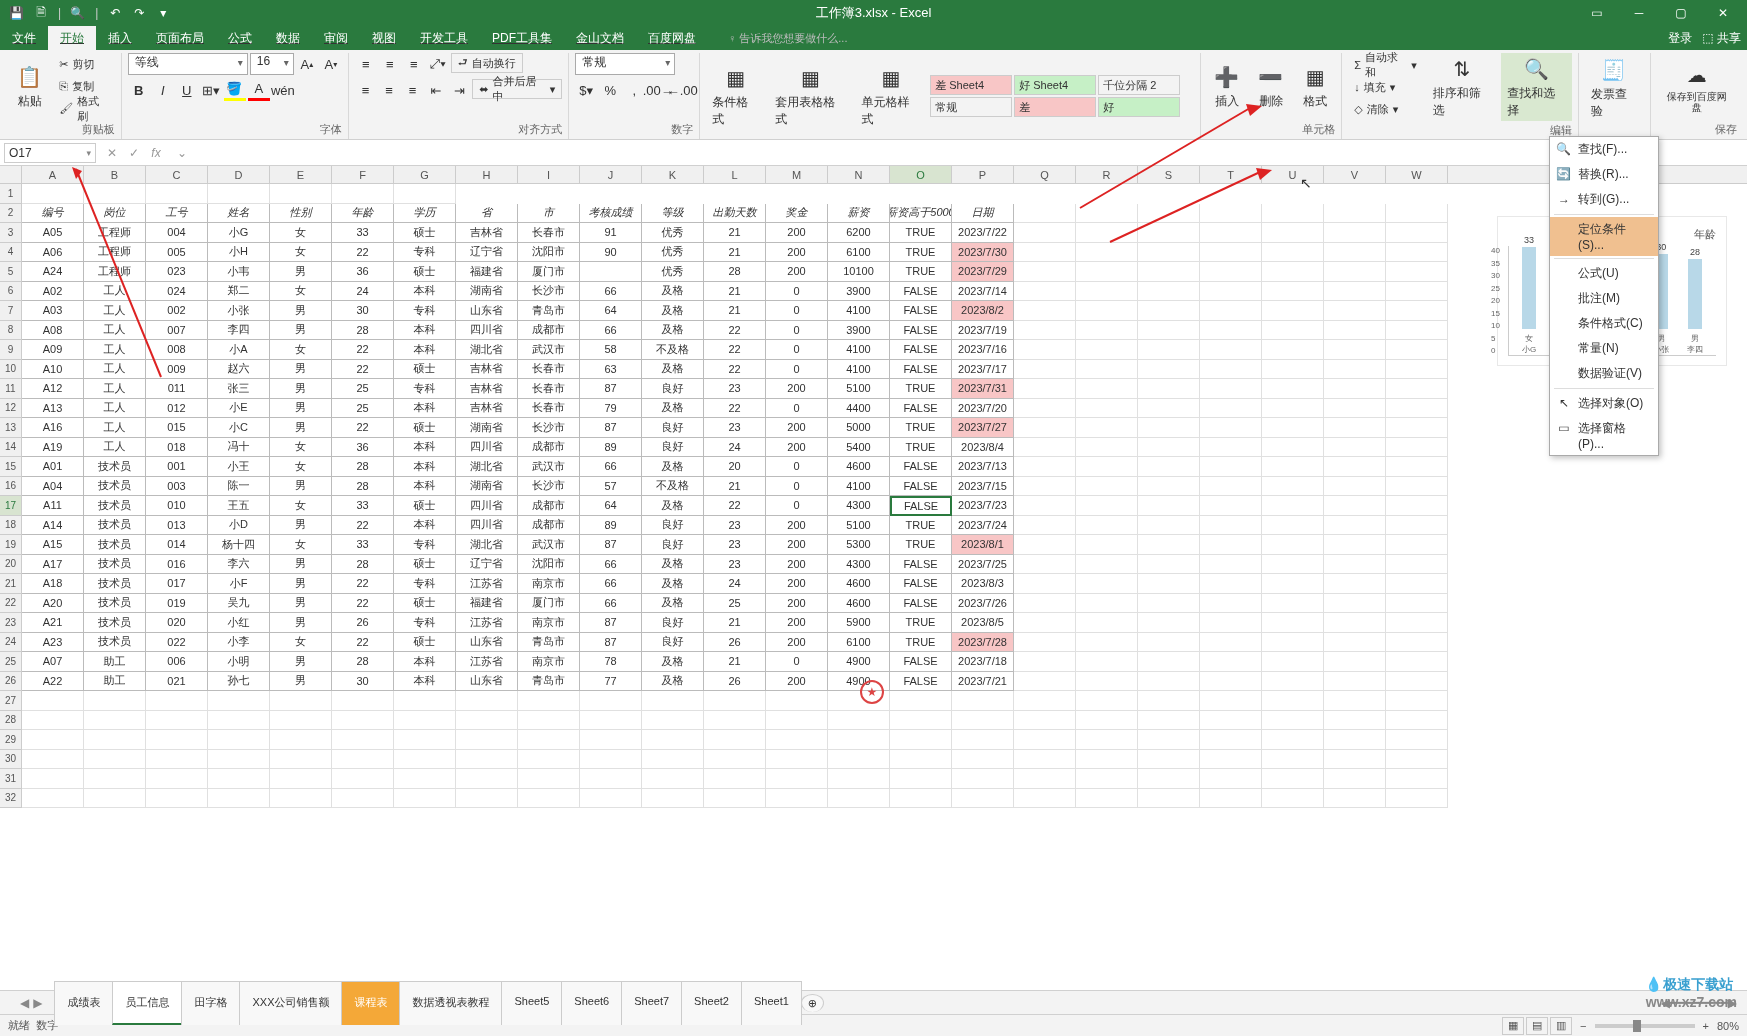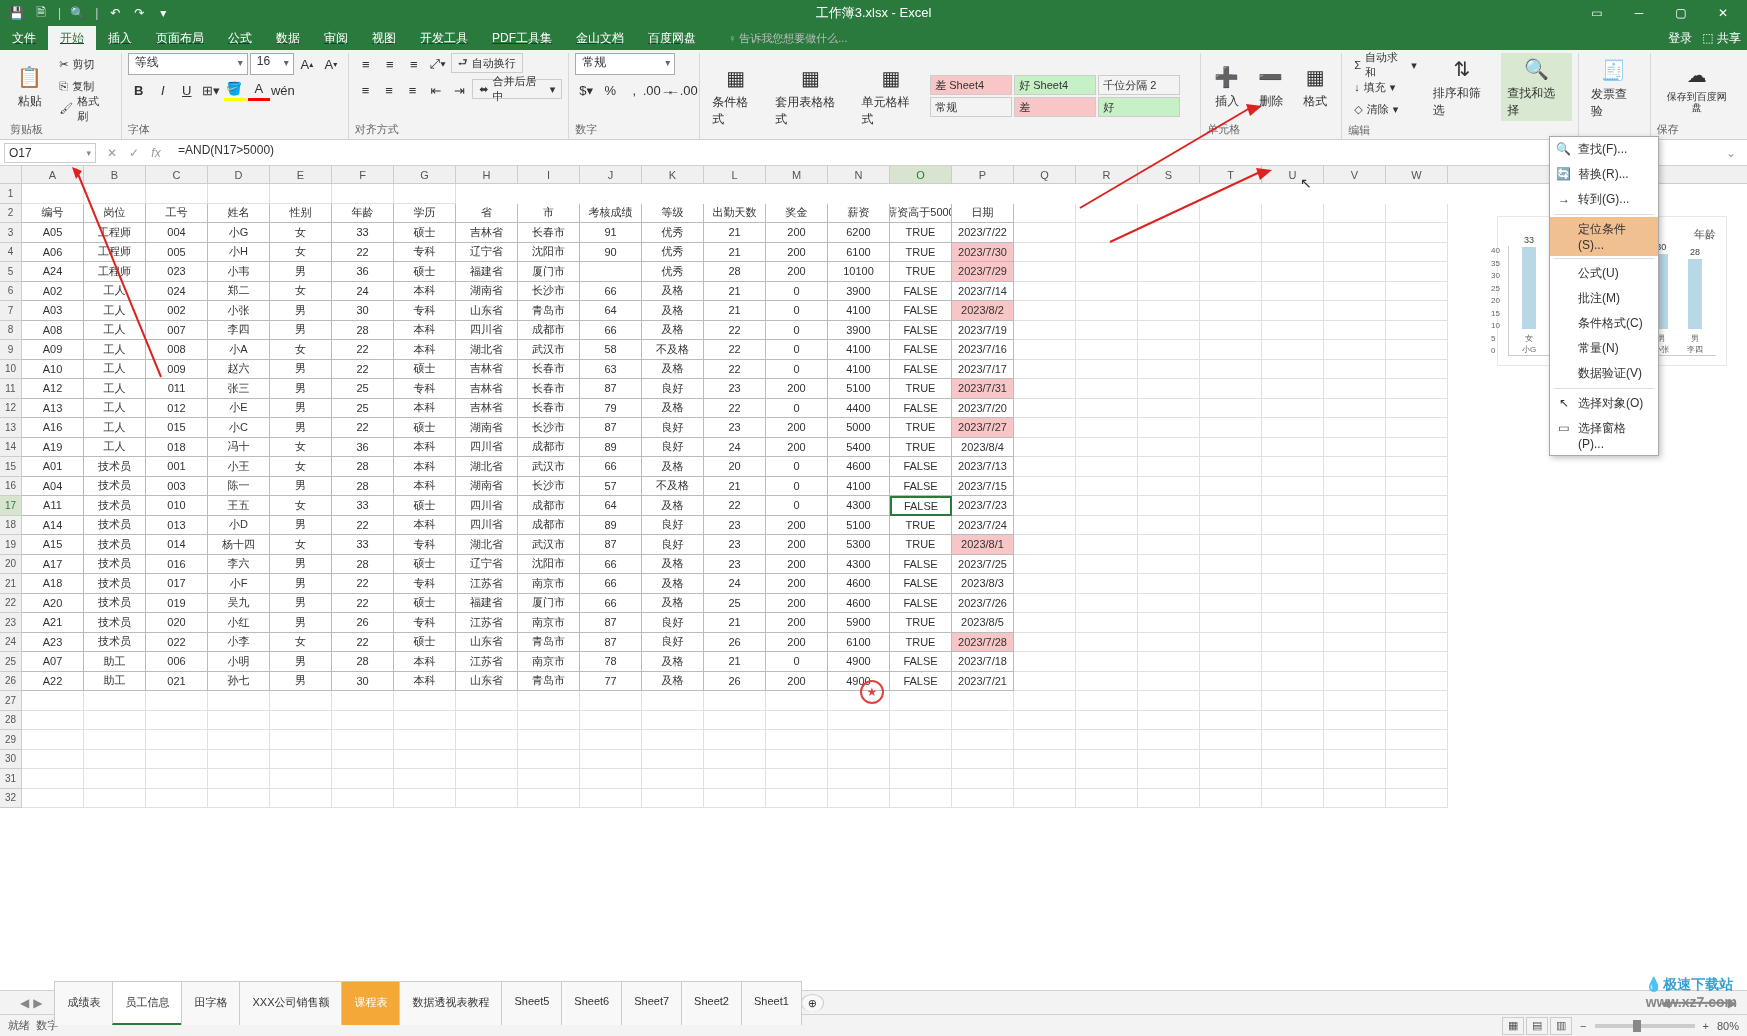--- a/index.html
+++ b/index.html
@@ -14,21 +14,21 @@
 
 .menubar { height: 24px; background: #2a7a3e; display: flex; align-items: center; position: relative; }
 .menu-item { padding: 4px 12px; color: #fff; cursor: pointer; font-size: 12px; }
 .menu-item.active { background: #f3f3f3; color: #2a7a3e; }
 .tellme { color: #bbb; margin-left: 20px; font-size: 11px; }
 .menu-right { position: absolute; right: 6px; display: flex; gap: 10px; color: #fff; }
 
 .ribbon { height: 90px; background: #f3f3f3; border-bottom: 1px solid #d0d0d0; display: flex; padding: 3px 4px 0; position: relative; }
 .ribbon-group { display: flex; flex-direction: column; border-right: 1px solid #d8d8d8; padding: 0 6px; }
 .rg-body { flex: 1; display: flex; align-items: center; gap: 4px; }
-.rg-label { font-size: 11px; color: #666; text-align: left; padding: 2px 0; }
+.rg-label { font-size: 11px; color: #666; text-align: right; padding: 2px 0; }
 .big-btn { display: flex; flex-direction: column; align-items: center; gap: 2px; padding: 2px 6px; cursor: pointer; min-width: 38px; }
 .big-icon { width: 28px; height: 28px; display: flex; align-items: center; justify-content: center; font-size: 20px; }
 .small-row { display: flex; flex-direction: column; gap: 2px; }
 .small-btn { height: 20px; padding: 0 6px; display: flex; align-items: center; gap: 4px; cursor: pointer; font-size: 11px; }
 .font-combo { height: 22px; border: 1px solid #aaa; background: #fff; padding: 0 18px 0 6px; font-size: 12px; position: relative; }
 .font-combo::after { content: "▾"; position: absolute; right: 4px; top: 3px; font-size: 10px; color: #666; }
 .toolbar-row { display: flex; gap: 2px; }
 .tool-btn { width: 22px; height: 22px; display: flex; align-items: center; justify-content: center; cursor: pointer; font-size: 13px; }
 .style-gallery { display: flex; gap: 2px; flex-wrap: wrap; width: 270px; }
 .style-cell { width: 82px; height: 20px; border: 1px solid #ccc; font-size: 11px; display: flex; align-items: center; padding-left: 4px; }
@@ -45,21 +45,21 @@
 .formula-input { flex: 1; height: 20px; border: none; background: #fff; padding: 0 6px; font-size: 12px; }
 
 .grid-wrap { position: relative; height: calc(100vh - 26px - 24px - 90px - 26px - 24px - 22px); overflow: auto; background: #fff; }
 .col-headers { position: sticky; top: 0; z-index: 5; display: flex; background: #f0f0f0; height: 18px; border-bottom: 1px solid #ccc; }
 .corner { width: 22px; background: #f0f0f0; border-right: 1px solid #ccc; position: sticky; left: 0; z-index: 6; }
 .col-h { width: 62px; border-right: 1px solid #ccc; text-align: center; font-size: 11px; color: #555; display: flex; align-items: center; justify-content: center; }
 .grid-body { display: flex; flex-direction: column; }
 .grid-row { display: flex; height: 19.5px; }
 .row-h { width: 22px; background: #f0f0f0; border-right: 1px solid #ccc; border-bottom: 1px solid #ccc; text-align: center; font-size: 10px; color: #555; position: sticky; left: 0; z-index: 3; display: flex; align-items: center; justify-content: center; }
 .cell { width: 62px; border-right: 1px solid #e0e0e0; border-bottom: 1px solid #e0e0e0; font-size: 11px; display: flex; align-items: center; justify-content: center; overflow: hidden; white-space: nowrap; }
-.cell.hdr { font-weight: 500; }
+.cell.hdr { font-weight: 500; font-style: italic; }
 .cell.pink { background: #f8c6c6; }
 .cell.sel { border: 2px solid #2a7a3e; }
 .merged-title { width: 1364px; border-right: 1px solid #e0e0e0; border-bottom: 1px solid #e0e0e0; font-size: 12px; display: flex; align-items: center; justify-content: center; }
 .col-h.hl, .row-h.hl { background: #d8e4d0; color: #2a7a3e; }
 .data-cell { border-right: 1px solid #bbb; border-bottom: 1px solid #bbb; }
 
 .chart-float { position: absolute; top: 50px; right: 20px; width: 230px; height: 150px; background: #fff; border: 1px solid #e8e8e8; padding: 10px; }
 .chart-title { font-size: 11px; text-align: right; color: #555; margin-bottom: 4px; }
 .bar-chart { position: relative; height: 110px; border-left: 1px solid #ccc; border-bottom: 1px solid #ccc; display: flex; align-items: flex-end; justify-content: space-around; padding: 0 4px; }
 .bar-col { display: flex; flex-direction: column; align-items: center; gap: 2px; }
@@ -327,21 +327,20 @@
       <span>O17</span>
       <span style="font-size:9px;color:#888">▾</span>
     </div>
   <div class="fb-btns">
     <div class="fb-btn">✕</div>
     <div class="fb-btn">✓</div>
     <div class="fb-btn">
         <i>fx</i>
       </div>
   </div>
-  <div class="formula-input">=AND(N17&gt;5000)</div>
   <div class="fb-btn" style="margin-right:6px">⌄</div>
 </div>
 
 <div class="grid-wrap">
   <div class="col-headers" id="col-headers">
       <div class="corner"></div>
       <div class="col-h">A</div>
       <div class="col-h">B</div>
       <div class="col-h">C</div>
       <div class="col-h">D</div>

